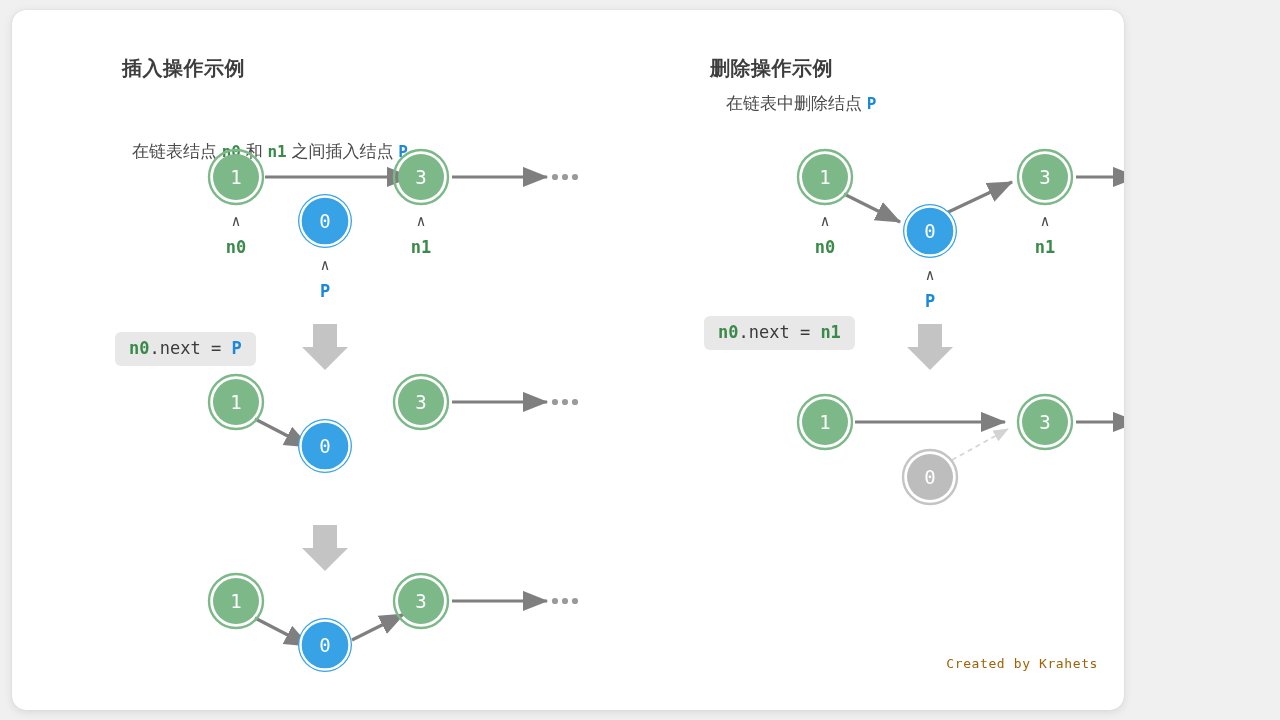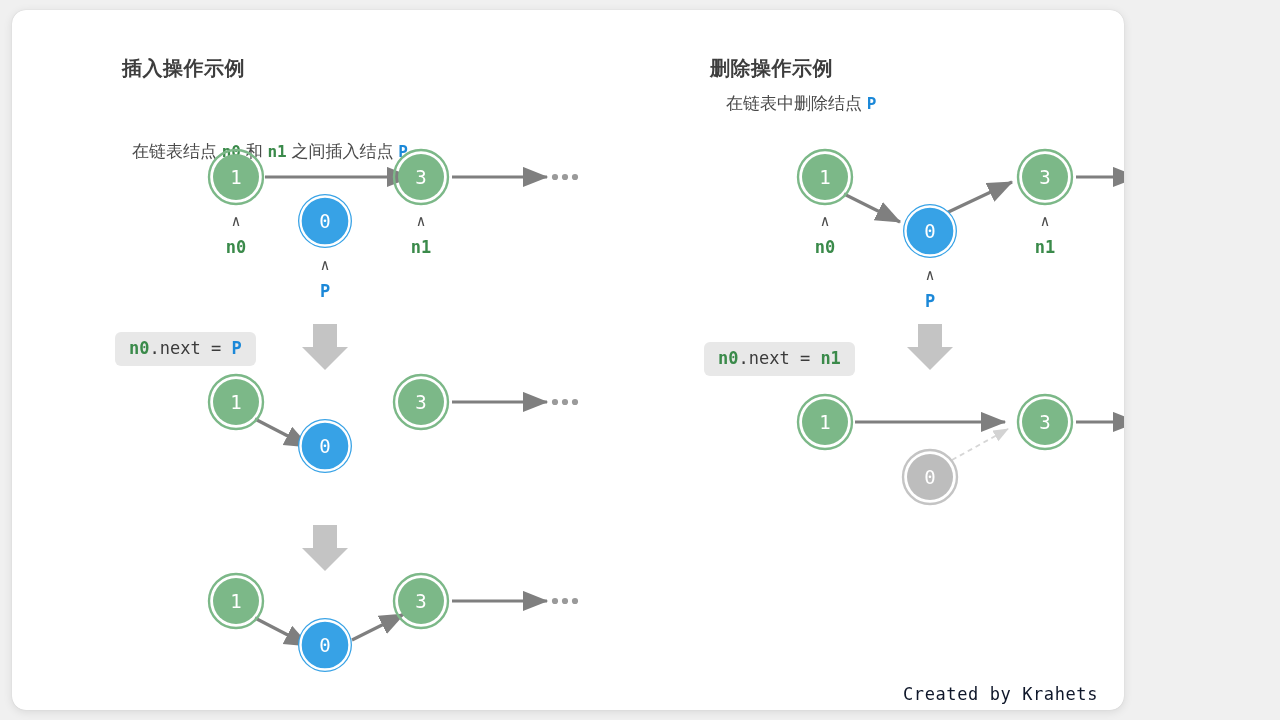--- a/index.html
+++ b/index.html
@@ -47,24 +47,24 @@
     font-size: 17px;
     color: #3b3b3b;
     white-space: pre;
     line-height: 1.25;
   }
   .codebox .g { color: #3a8a4a; font-weight: bold; }
   .codebox .b { color: #1b88d8; font-weight: bold; }
   .credit {
     position: absolute;
     right: 26px;
-    bottom: 6px;
-    font-family: "DejaVu Sans Mono", monospace;
-    font-size: 17px;
-    color: #0f172a;
+    bottom: 39px;
+    font-family: "DejaVu Sans Mono", monospace;
+    font-size: 13px;
+    color: #a16207;
     letter-spacing: 0.6px;
     white-space: nowrap;
   }
   svg.layer {
     position: absolute;
     left: 0; top: 0;
     width: 1256px;
     height: 700px;
     pointer-events: none;
   }
@@ -93,21 +93,21 @@
 
   <div class="panel-sub" style="left:120px; top:82px;margin-top:48px;"><span>在链表结点 </span><span class="tok-n">n0</span><span> 和 </span><span class="tok-n">n1</span><span> 之间插入结点 </span><span class="tok-p">P</span></div>
 
   <div class="panel-title" style="left:698px; top:45px;">删除操作示例</div>
 
   <div class="panel-sub" style="left:714px; top:82px;"><span>在链表中删除结点 </span><span class="tok-p">P</span></div>
 
   <div class="codebox" style="left:103px; top:322px;"><span class="g">n0</span><span>.next = </span><span class="b">P</span></div>
 
 
-  <div class="codebox" style="left:692px; top:332px;text-align:center;"><span class="g">n0</span><span>.next = </span><span class="g">n1</span></div>
+  <div class="codebox" style="left:692px; top:306px;text-align:center;"><span class="g">n0</span><span>.next = </span><span class="g">n1</span></div>
 
   <svg class="layer" viewBox="0 0 1256 700">
     <defs>
       <marker id="ah" markerWidth="9" markerHeight="9" refX="7.6" refY="3.2" orient="auto" markerUnits="strokeWidth">
         <path d="M0,0 L8,3.2 L0,6.4 z" fill="#7f7f7f"></path>
       </marker>
       <marker id="ahd" markerWidth="10" markerHeight="10" refX="8" refY="3.4" orient="auto" markerUnits="strokeWidth">
         <path d="M0,0 L8.5,3.4 L0,6.8 z" fill="#d3d3d3"></path>
       </marker>
     </defs>

